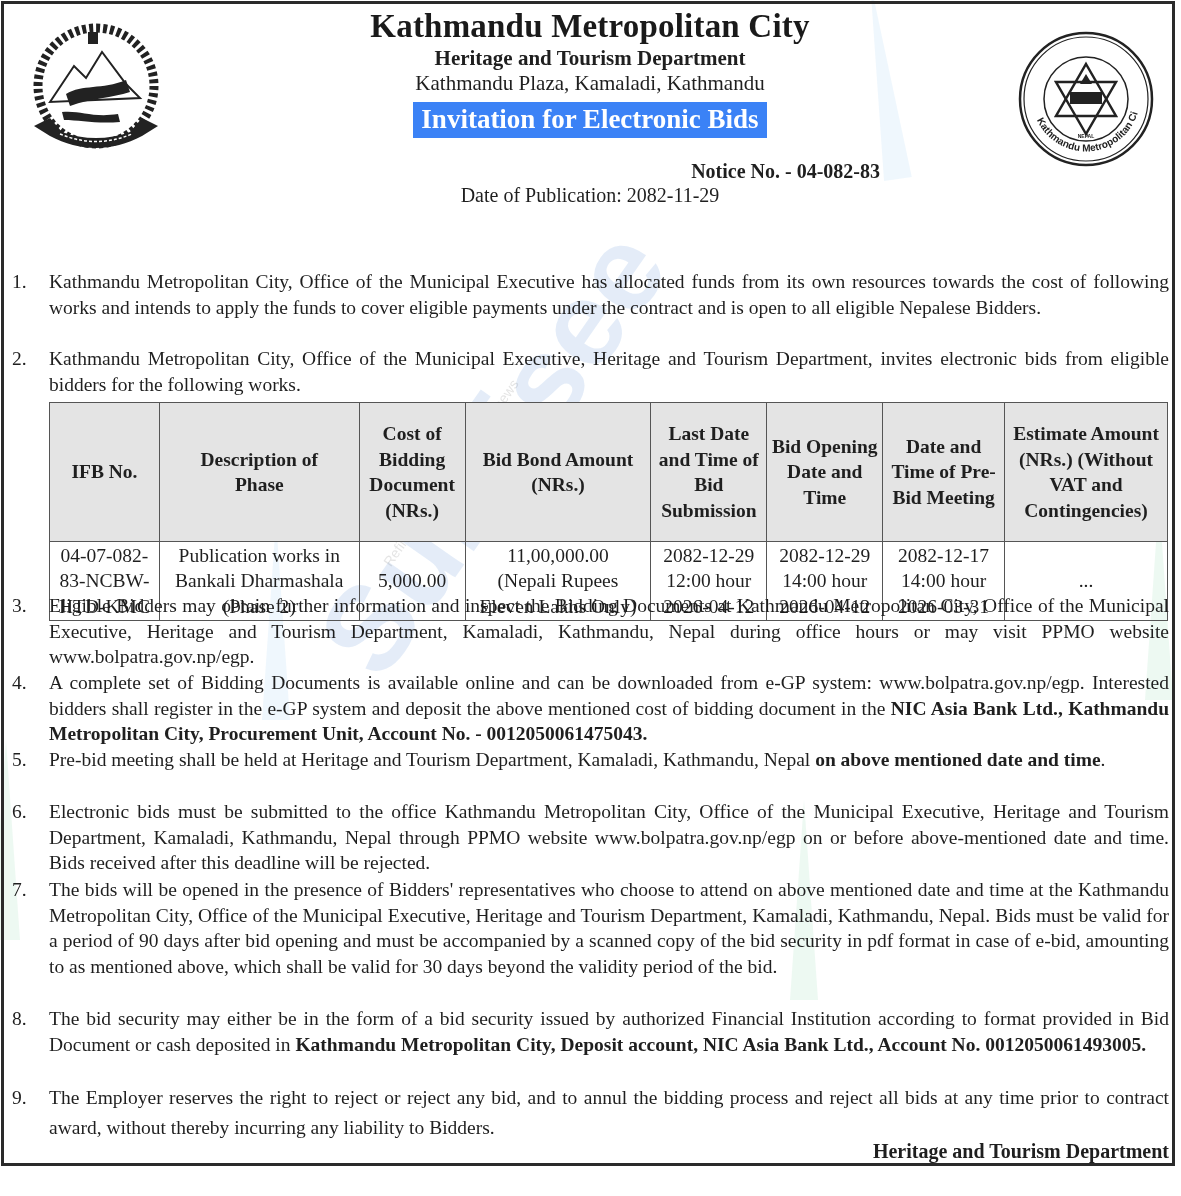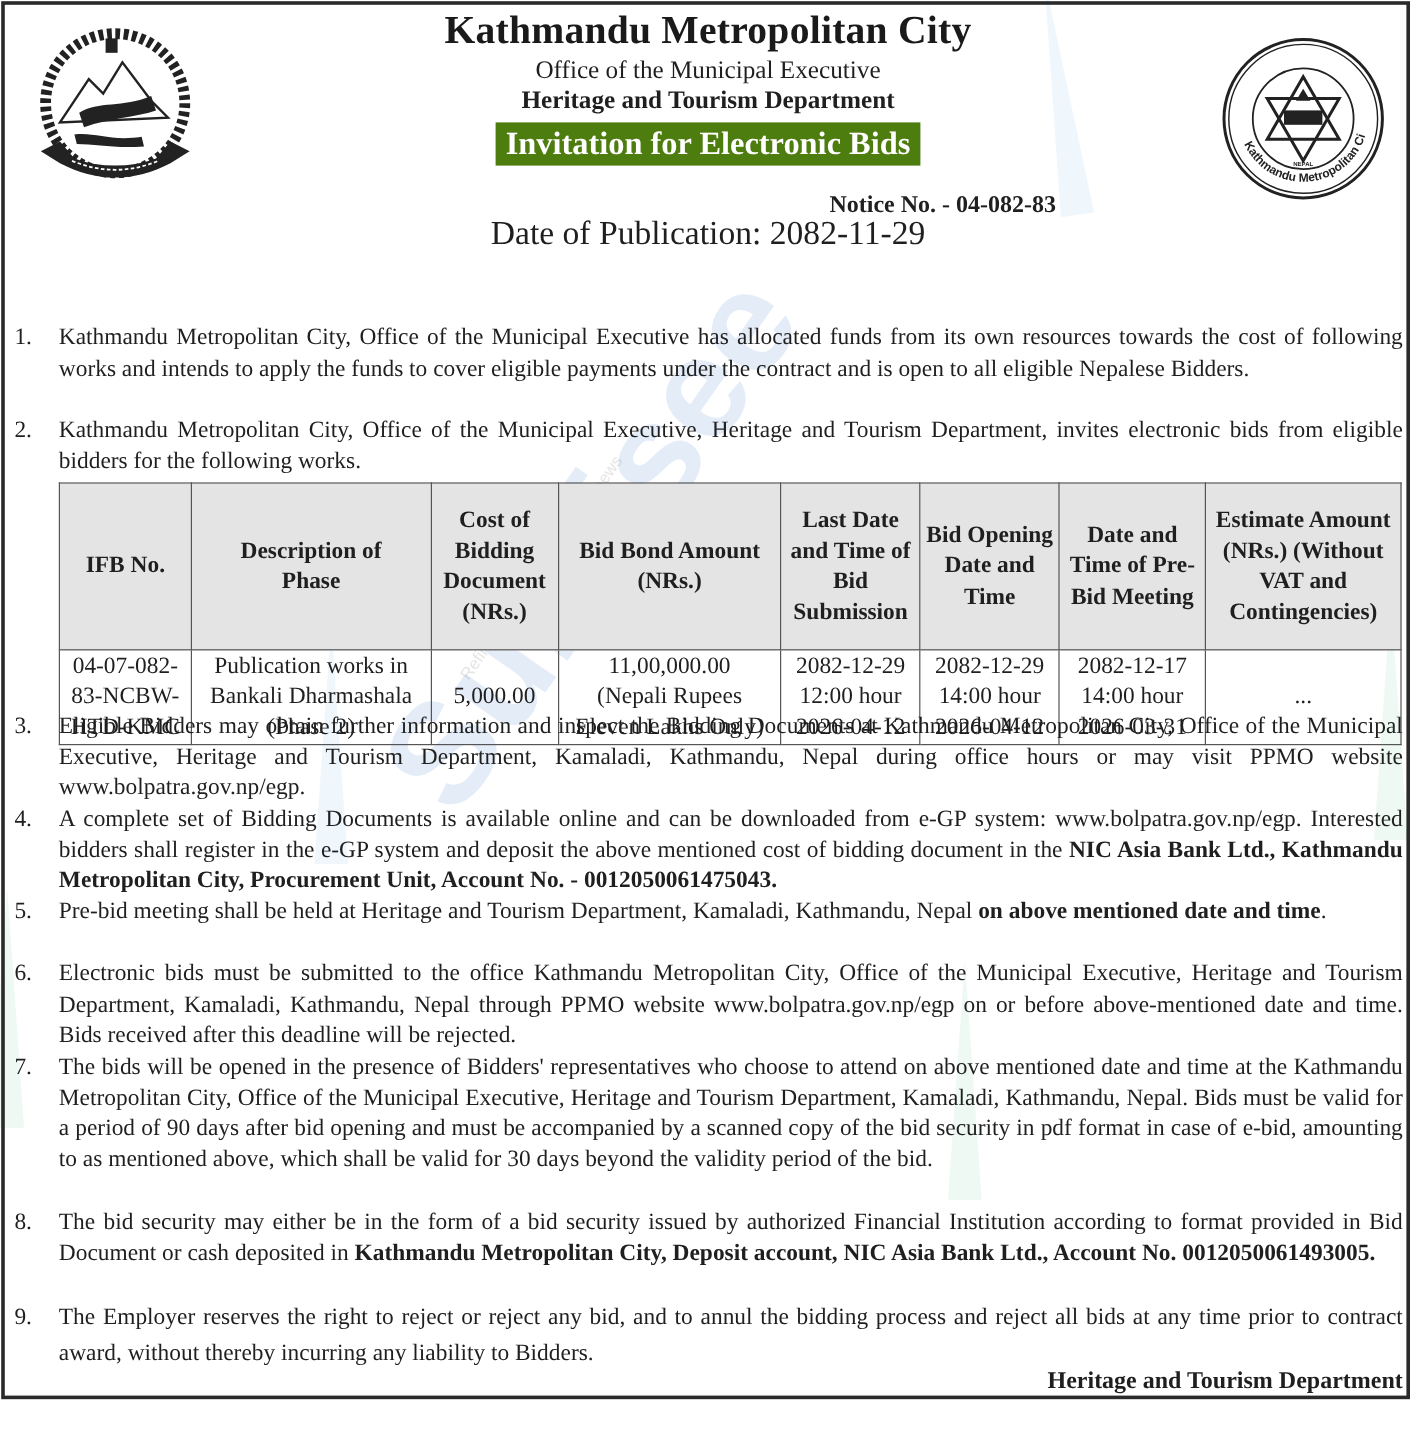--- a/index.html
+++ b/index.html
@@ -14,23 +14,23 @@
 
   .logo-left { position: absolute; left: 22px; top: 14px; width: 148px; height: 148px; }
   .logo-right { position: absolute; left: 1012px; top: 30px; width: 148px; height: 138px; }
 
   .header { position: absolute; left: 300px; width: 580px; top: 6px; text-align: center; }
   .title { font-weight: bold; font-size: 33px; line-height: 40px; letter-spacing: 0.2px; color: #1a1a1a; }
   .nepali { font-size: 30px; line-height: 38px; font-weight: bold; margin-top: 0px; font-family: "DejaVu Sans", sans-serif; color: #1a1a1a; }
   .office { font-size: 21px; line-height: 25px; }
   .dept { font-size: 21px; line-height: 25px; font-weight: bold; }
   .addr { font-size: 21px; line-height: 25px; }
-  .banner { display: inline-block; background: #4d7c0f; color: #ffffff; font-weight: bold; font-size: 27px; line-height: 33px; padding: 1px 8px 2px 8px; margin-top: 6px; }
+  .banner { display: inline-block; background: #3b82f6; color: #ffffff; font-weight: bold; font-size: 27px; line-height: 33px; padding: 1px 8px 2px 8px; margin-top: 6px; }
   .notice { font-weight: bold; font-size: 20px; line-height: 24px; margin-top: 21px; text-align: right; }
-  .pubdate { font-size: 28px; line-height: 24px; }
+  .pubdate { font-size: 20px; line-height: 24px; }
 
   .para { position: absolute; left: 12px; width: 1157px; font-size: 19.5px; line-height: 25.7px; text-align: justify; }
   .para .num { position: absolute; left: 0; top: 0; width: 34px; }
   .para .body { margin-left: 37px; display: block; }
   .para b { font-weight: bold; }
 
   table.bids { position: absolute; left: 49px; top: 402px; width: 1119px; border-collapse: collapse; font-size: 19.5px; }
   table.bids th, table.bids td { border: 1px solid #555; text-align: center; vertical-align: middle; padding: 0 2px; }
   table.bids th { background: #e4e4e4; font-weight: bold; line-height: 25.5px; height: 106px; }
   table.bids td { line-height: 25.5px; height: 78px; }
@@ -72,22 +72,22 @@
     <polygon points="74,104 44,52 104,52" fill="none" stroke="#222" stroke-width="2.5"></polygon>
     <rect x="58" y="62" width="32" height="12" fill="#222"></rect>
     <path d="M74 44 L80 54 L68 54 Z" fill="#222"></path>
     <text x="74" y="108" font-size="5" text-anchor="middle" font-family="Liberation Sans, sans-serif" font-weight="bold" fill="#222">NEPAL</text>
     <path id="sealArc" d="M22 82 A54 54 0 0 0 126 82" fill="none"></path>
     <text font-size="10" font-family="Liberation Sans, sans-serif" font-weight="bold" fill="#222"><textPath href="#sealArc" startOffset="6%">Kathmandu Metropolitan City</textPath></text>
   </svg>
 
   <div class="header">
     <div class="title">Kathmandu Metropolitan City</div>
-    <div class="office">Office of the Municipal Executive</div>
     <div class="dept">Heritage and Tourism Department</div>
+    <div class="addr">Kathmandu Plaza, Kamaladi, Kathmandu</div>
     <div class="banner">Invitation for Electronic Bids</div>
     <div class="notice">Notice No. - 04-082-83</div>
     <div class="pubdate">Date of Publication: 2082-11-29</div>
   </div>
 
   <div class="para" style="top:269px;">
     <span class="num">1.</span>
     <span class="body"><span>Kathmandu Metropolitan City, Office of the Municipal Executive has allocated funds from its own resources towards the cost of following works and intends to apply the funds to cover eligible payments under the contract and is open to all eligible Nepalese Bidders.</span></span>
   </div>
 

